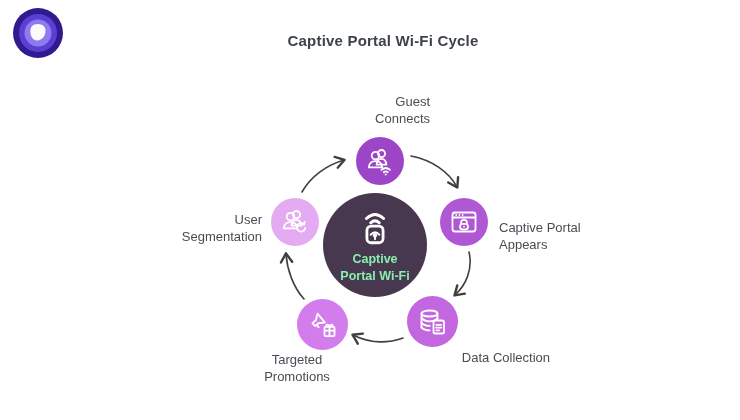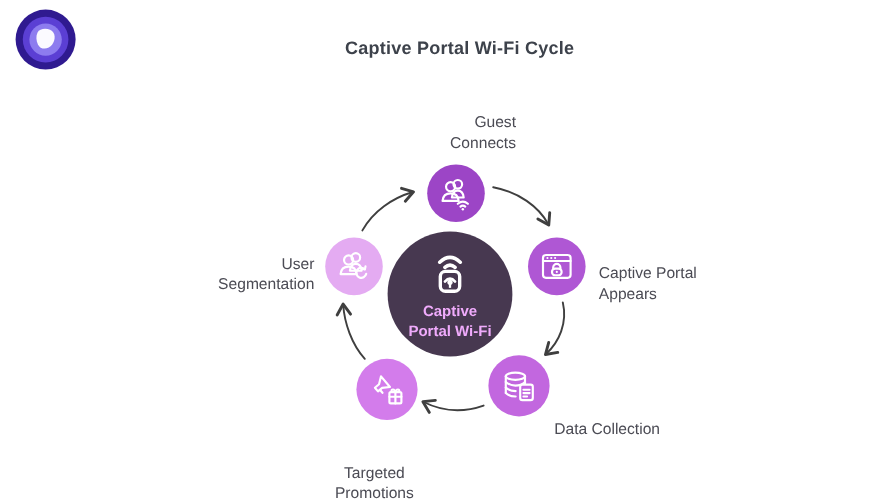--- a/index.html
+++ b/index.html
@@ -30,32 +30,32 @@
   .n-data    { left:407px; top:296px; width:51px; height:51px; }
   .n-promos  { left:297px; top:299px; width:51px; height:51px; }
   .n-segment { left:271px; top:198px; }
 
   .center-node {
     position:absolute; left:323px; top:193px; width:104px; height:104px;
     border-radius:50%; background:var(--bubble,#473850);
     display:flex; flex-direction:column; align-items:center; justify-content:center; gap:1px;
   }
   .center-label {
-    color:#f0abfc; font-weight:700; font-size:12.5px; line-height:1.3;
+    color:#86efac; font-weight:700; font-size:12.5px; line-height:1.3;
     text-align:center; white-space:pre-line;
   }
 
   .label {
     position:absolute; font-size:13px; line-height:17px; color:#4b4b54;
     white-space:pre-line;
   }
   .l-guest   { left:330px; top:93px;  width:100px; text-align:right; }
   .l-portal  { left:499px; top:203px; width:110px; text-align:left;margin-top:16px; }
   .l-data    { left:402px; top:349px; width:148px; text-align:right; }
-  .l-promos  { left:259px; top:351px; width:106px; text-align:center;margin-top:34px; }
+  .l-promos  { left:244px; top:351px; width:106px; text-align:center; }
   .l-segment { left:138px; top:211px; width:124px; text-align:right; }
 
   .node-icon { display:block; }
   .node-icon * { vector-effect:non-scaling-stroke; }
 </style>
 </head>
 <body>
 
 <div class="stage">
 

